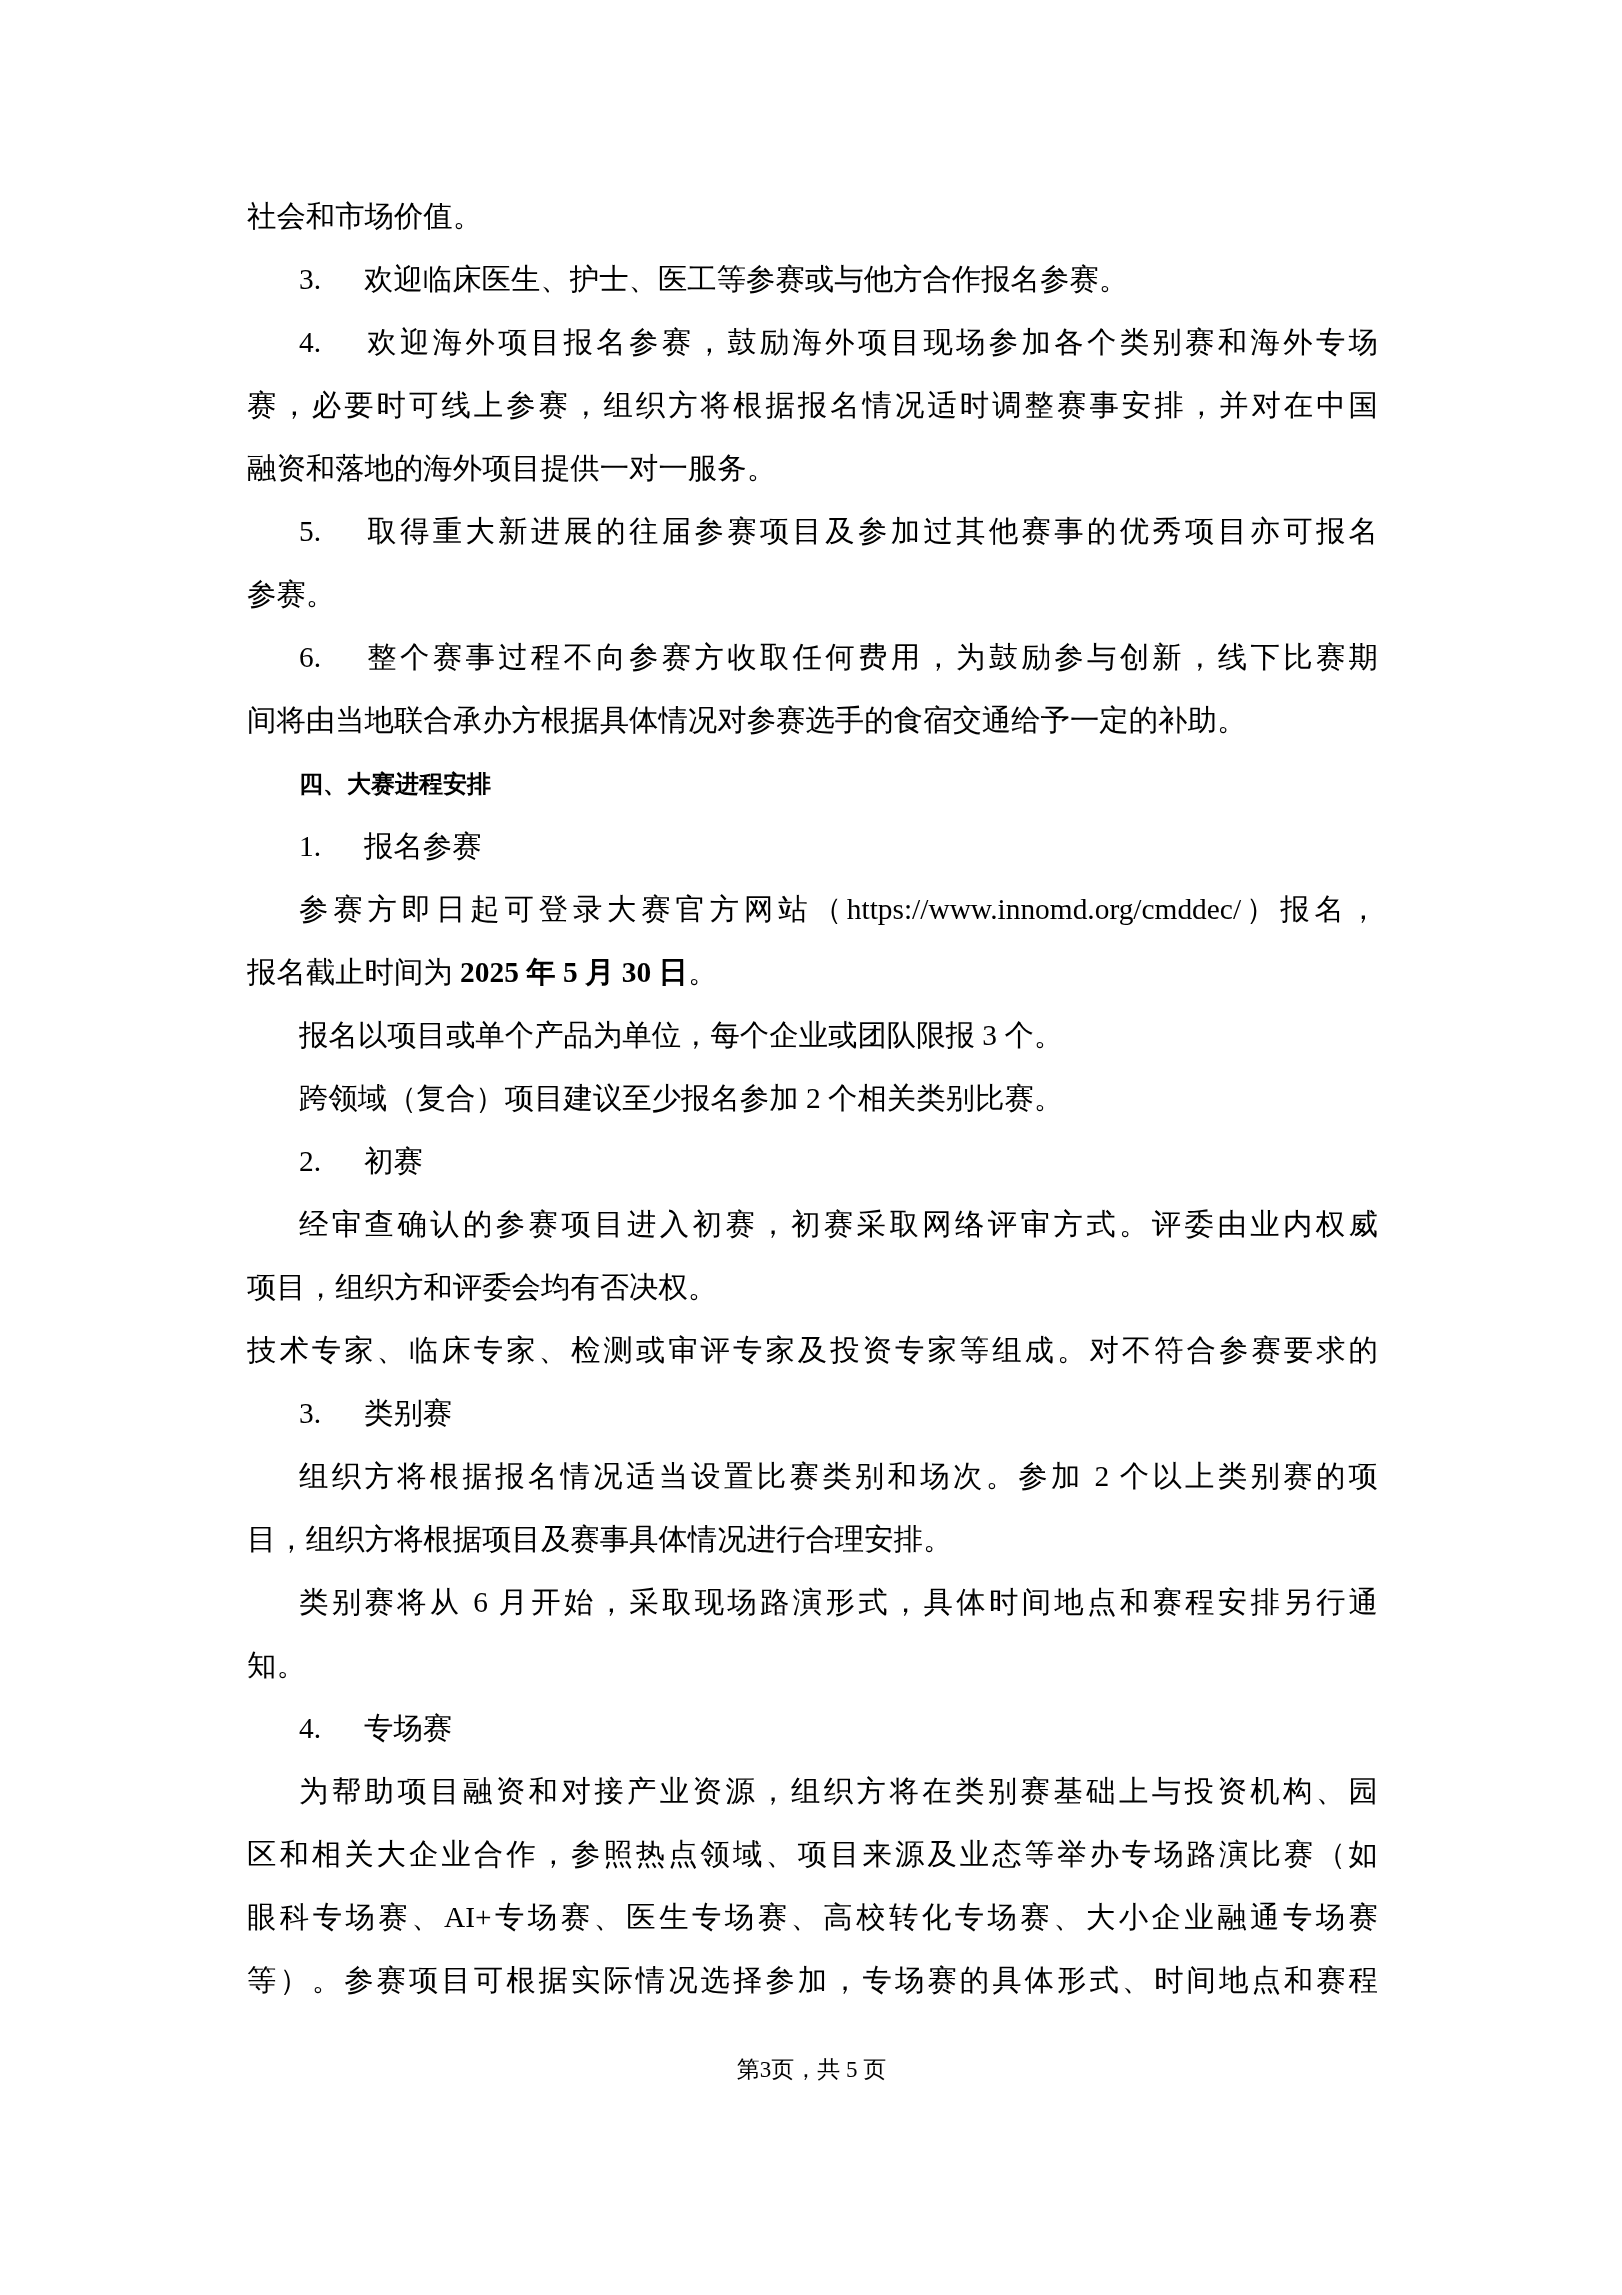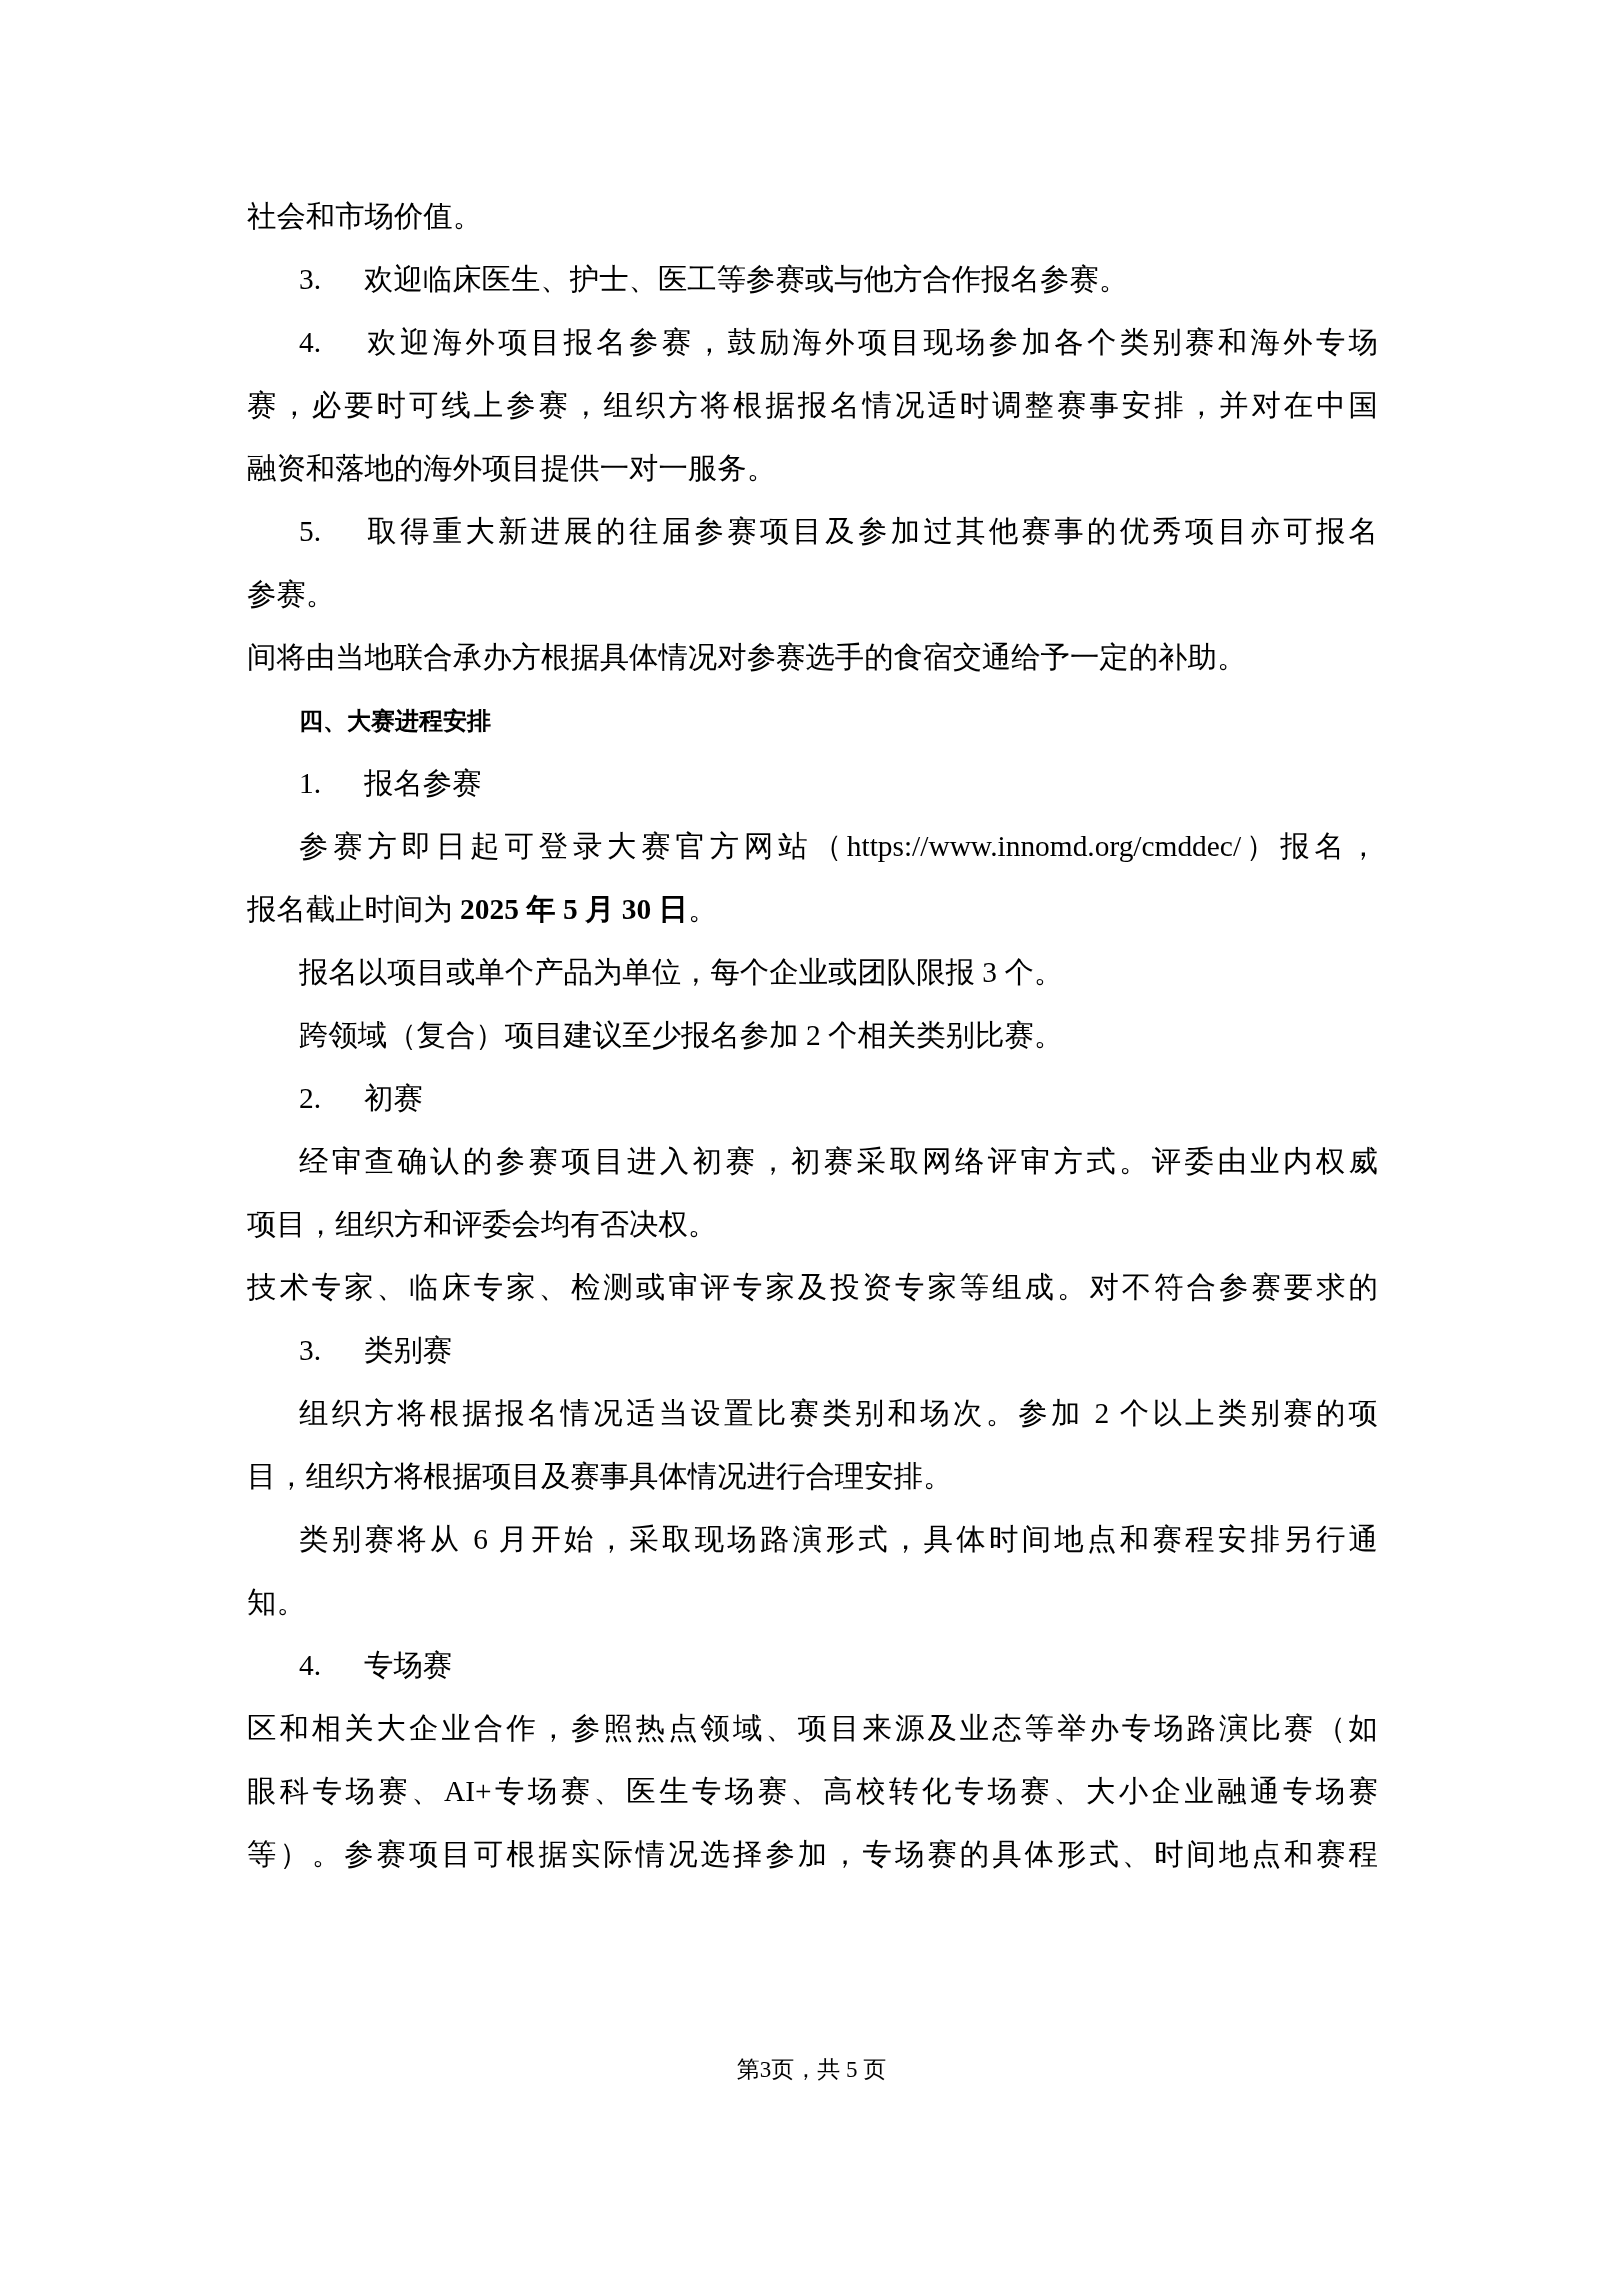--- a/index.html
+++ b/index.html
@@ -58,20 +58,21 @@
 
     <div class="line ind"><span class="num">3.</span><span>欢迎临床医生、护士、医工等参赛或与他方合作报名参赛。</span></div>
 
     <div class="line ind fill"><span class="num">4.</span><span>欢迎海外项目报名参赛，鼓励海外项目现场参加各个类别赛和海外专场</span></div>
     <div class="line fill">赛，必要时可线上参赛，组织方将根据报名情况适时调整赛事安排，并对在中国</div>
     <div class="line">融资和落地的海外项目提供一对一服务。</div>
 
     <div class="line ind fill"><span class="num">5.</span><span>取得重大新进展的往届参赛项目及参加过其他赛事的优秀项目亦可报名</span></div>
     <div class="line">参赛。</div>
 
+    <div class="line ind fill"><span class="num">6.</span><span>整个赛事过程不向参赛方收取任何费用，为鼓励参与创新，线下比赛期</span></div>
     <div class="line">间将由当地联合承办方根据具体情况对参赛选手的食宿交通给予一定的补助。</div>
 
     <div class="line ind heading">四、大赛进程安排</div>
 
     <div class="line ind"><span class="num">1.</span><span>报名参赛</span></div>
 
     <div class="line ind fill"><span>参赛方即日起可登录大赛官方网站（</span><span>https://www.innomd.org/cmddec/</span><span>）报名，</span></div>
 
     <div class="line"><span>报名截止时间为 </span><span class="b">2025 年 5 月 30 日</span><span>。</span></div>
 
@@ -86,20 +87,21 @@
 
     <div class="line ind"><span class="num">3.</span><span>类别赛</span></div>
 
     <div class="line ind fill">组织方将根据报名情况适当设置比赛类别和场次。参加 2 个以上类别赛的项</div>
     <div class="line">目，组织方将根据项目及赛事具体情况进行合理安排。</div>
     <div class="line ind fill">类别赛将从 6 月开始，采取现场路演形式，具体时间地点和赛程安排另行通</div>
     <div class="line">知。</div>
 
     <div class="line ind"><span class="num">4.</span><span>专场赛</span></div>
 
+    <div class="line ind fill">为帮助项目融资和对接产业资源，组织方将在类别赛基础上与投资机构、园</div>
     <div class="line fill">区和相关大企业合作，参照热点领域、项目来源及业态等举办专场路演比赛（如</div>
     <div class="line fill">眼科专场赛、AI+专场赛、医生专场赛、高校转化专场赛、大小企业融通专场赛</div>
     <div class="line fill">等）。参赛项目可根据实际情况选择参加，专场赛的具体形式、时间地点和赛程</div>
 
   </div>
 
   <div class="footer">第3页，共 5 页</div>
 </div>
 
 

